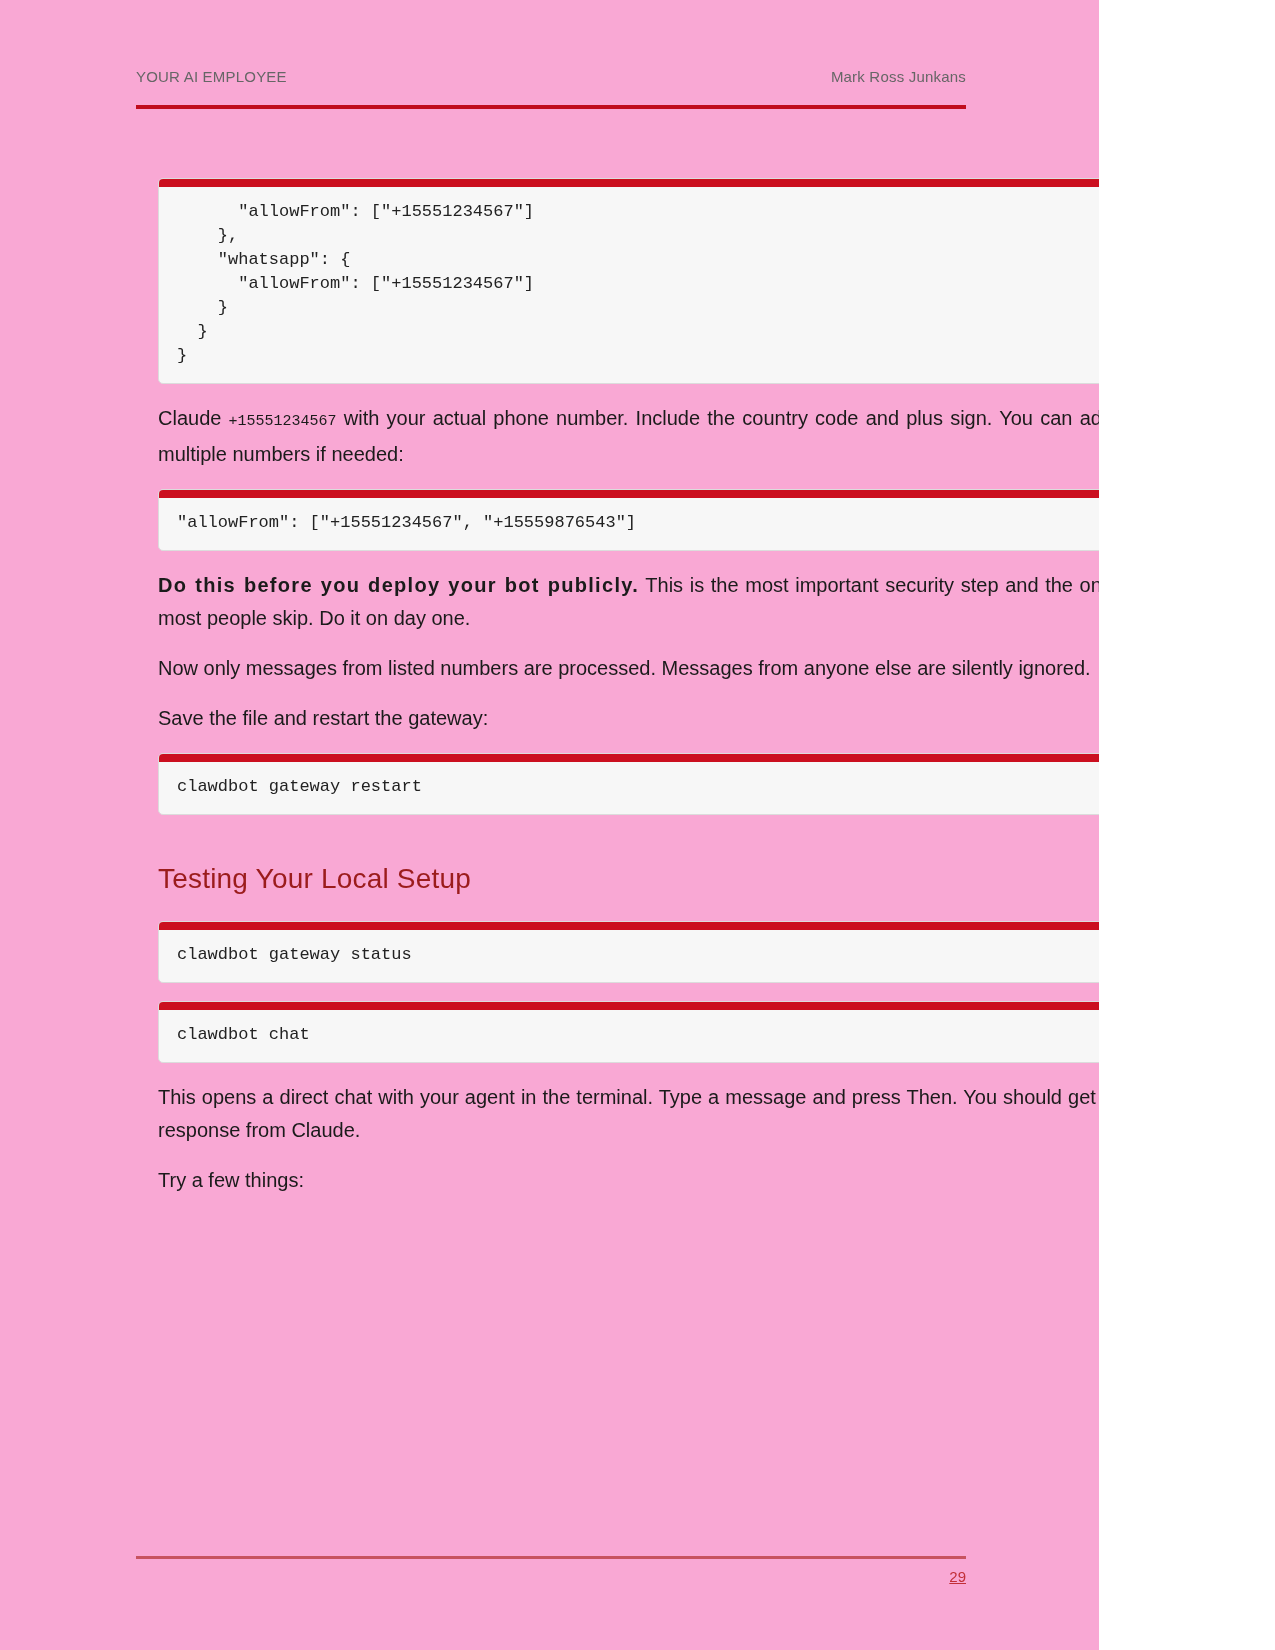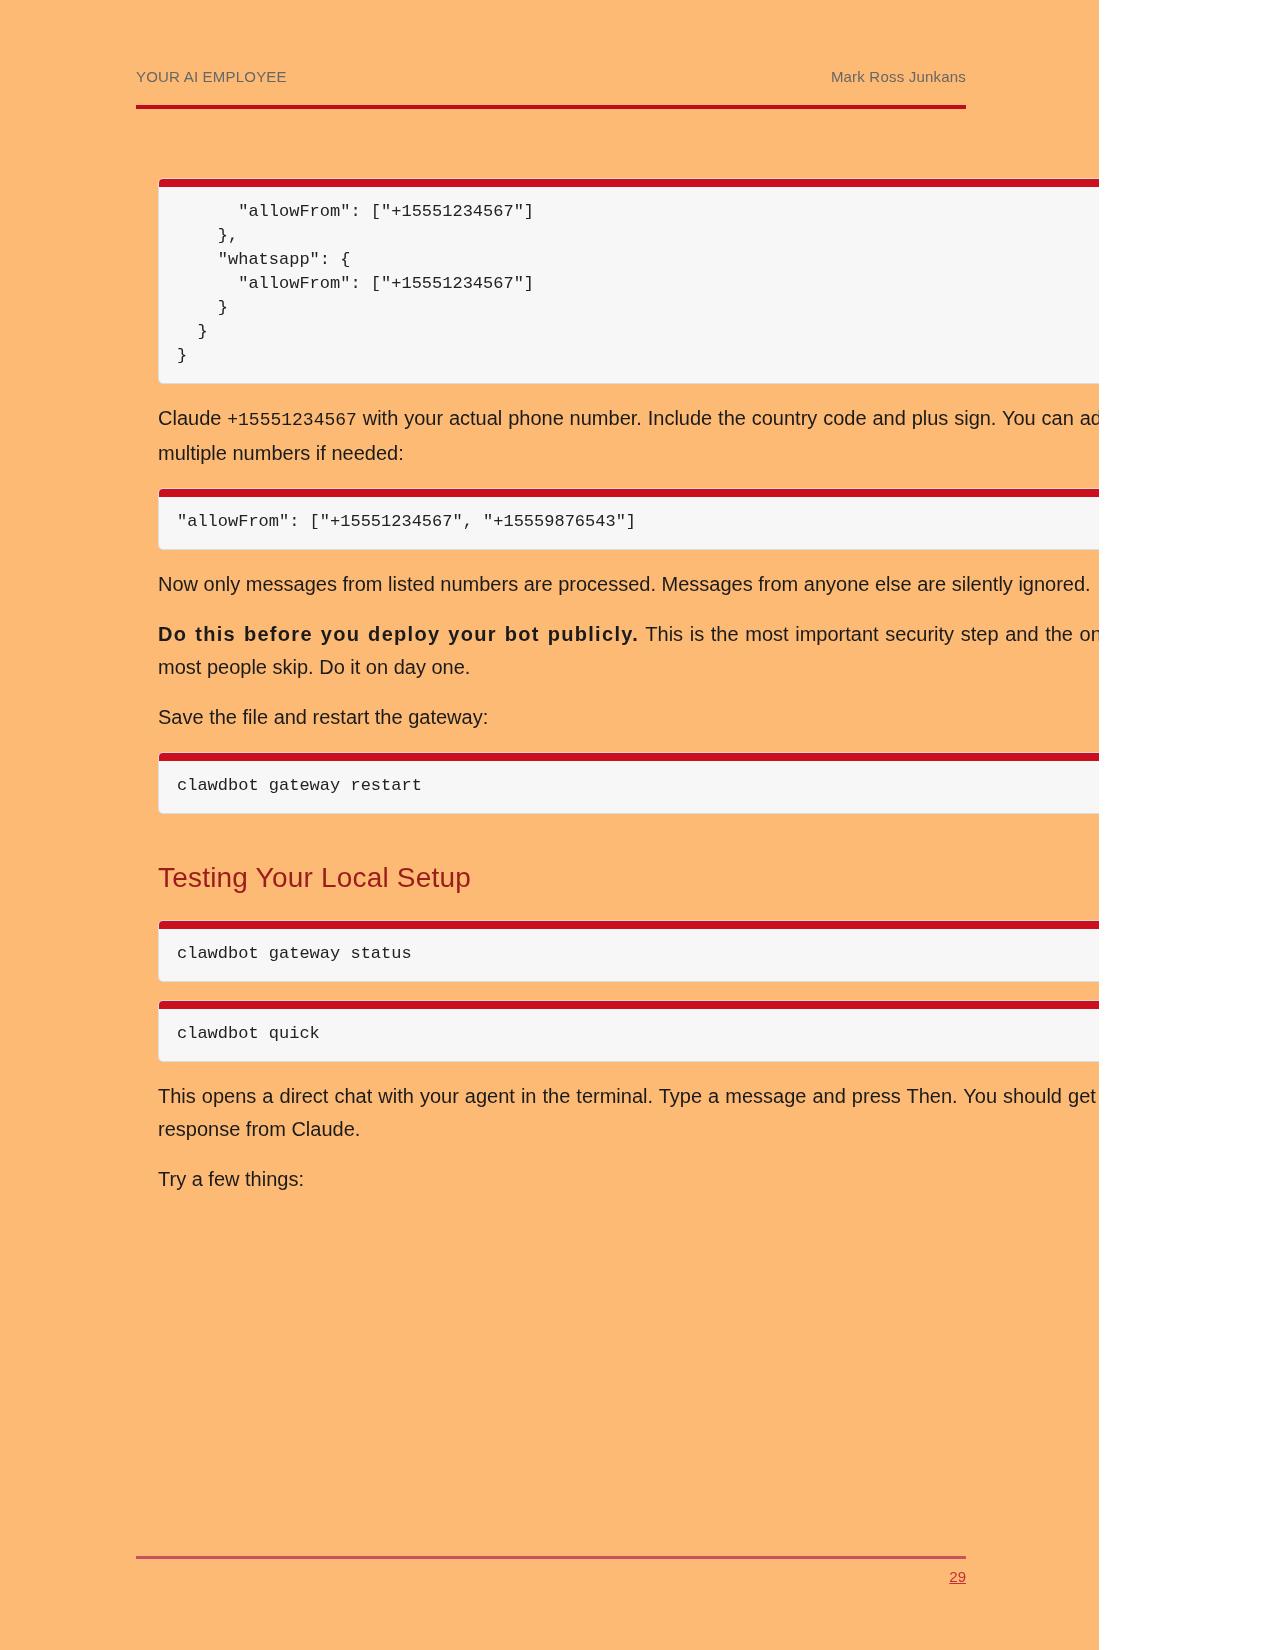--- a/index.html
+++ b/index.html
@@ -1,21 +1,21 @@
 <!DOCTYPE html>
 <html><head>
 <meta charset="utf-8">
 <style>
   * { box-sizing: border-box; }
   html, body { margin: 0; padding: 0; background: #ffffff; }
   .page {
     position: relative;
     width: 1099px;
     height: 1650px;
-    background: #fdba74;
+    background: #f9a8d4;
     overflow: hidden;
     font-family: "Liberation Sans", sans-serif;
     color: #1b1b1b;
   }
   
   .page-header {
     position: absolute;
     top: 68px; left: 136px; right: 133px;
     display: flex;
     justify-content: space-between;
@@ -52,21 +52,21 @@
   }
   .content p {
     margin: 17px 0;
     font-size: 20px;
     line-height: 33px;
     text-align: justify;
     color: #1b1b1b;
   }
   .inline-code {
     font-family: "Liberation Mono", "DejaVu Sans Mono", monospace;
-    font-size: 18px;
+    font-size: 15px;
   }
   .lead-strong {
     font-weight: 600;
     letter-spacing: 1.3px;
   }
   h2.section-heading {
     margin: 48px 0 26px 0;
     font-size: 28px;
     font-weight: 500;
     color: #9b1c1c;
@@ -118,44 +118,44 @@
 }</pre>
     </div>
 
     <p><span>Claude </span><span class="inline-code">+15551234567</span><span> with your actual phone number. Include the country code and plus sign. You can add multiple numbers if needed:</span></p>
 
     <div class="codeblock">
       <div class="codebar"></div>
       <pre>"allowFrom": ["+15551234567", "+15559876543"]</pre>
     </div>
 
+    <p><span class="lead-strong">Do this before you deploy your bot publicly.</span><span> This is the most important security step and the one most people skip. Do it on day one.</span></p>
+
     <p>Now only messages from listed numbers are processed. Messages from anyone else are silently ignored.</p>
-
-    <p><span class="lead-strong">Do this before you deploy your bot publicly.</span><span> This is the most important security step and the one most people skip. Do it on day one.</span></p>
 
     <p>Save the file and restart the gateway:</p>
 
     <div class="codeblock">
       <div class="codebar"></div>
       <pre>clawdbot gateway restart</pre>
     </div>
 
     <h2 class="section-heading">Testing Your Local Setup</h2>
 
 
 
     <div class="codeblock">
       <div class="codebar"></div>
       <pre>clawdbot gateway status</pre>
     </div>
 
 
     <div class="codeblock">
       <div class="codebar"></div>
-      <pre>clawdbot quick</pre>
+      <pre>clawdbot chat</pre>
     </div>
 
     <p>This opens a direct chat with your agent in the terminal. Type a message and press Then. You should get a response from Claude.</p>
 
     <p>Try a few things:</p>
 
   </div>
 
   <div class="footer-rule"></div>
   <div class="page-number">29</div>

